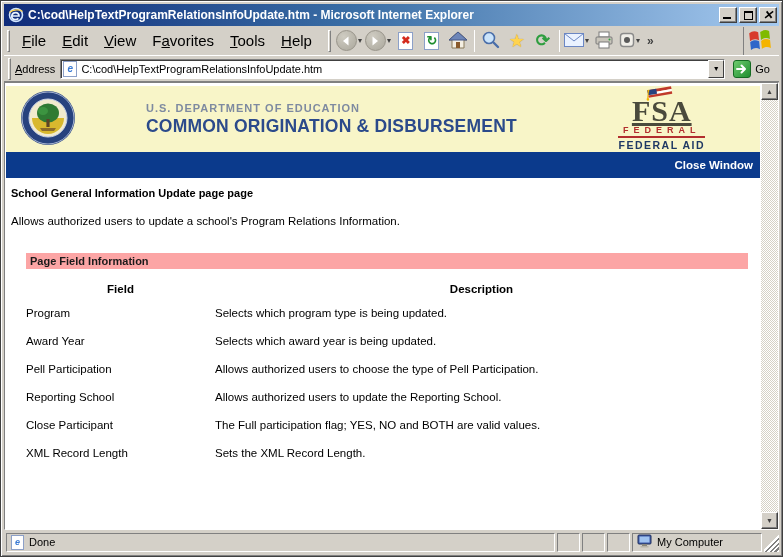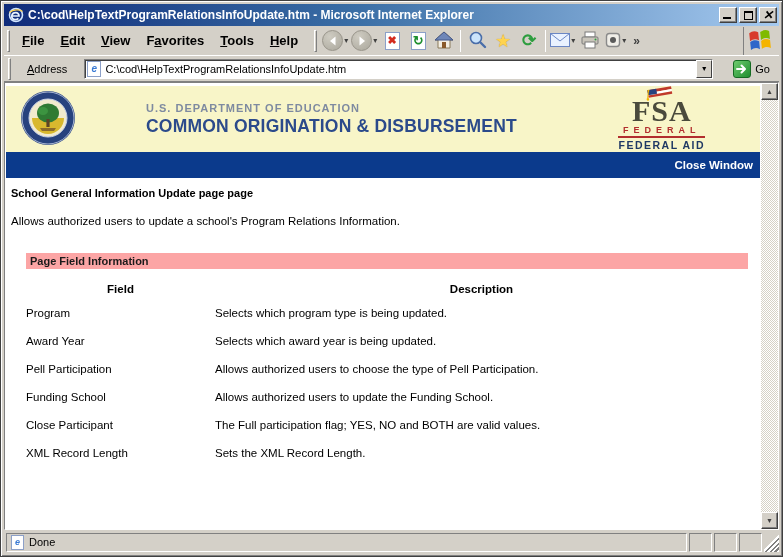--- a/index.html
+++ b/index.html
@@ -21,40 +21,40 @@
           border-color:#fff #404040 #404040 #fff; box-shadow:inset -1px -1px 0 #808080;
           display:flex; align-items:center; justify-content:center; position:relative; cursor:default; }
   .glyph-min { position:absolute; left:3px; bottom:3px; width:8px; border-bottom:2px solid #000; }
   .glyph-max { width:9px; height:9px; border:1px solid #000; border-top-width:2px; display:block; }
   .glyph-close { font-size:12px; font-weight:bold; line-height:1; }
 
   
   .menurow { height:30px; background:#D4D0C8; display:flex; align-items:center;
              border-bottom:1px solid #fff; flex:0 0 auto; padding:0 2px; }
   .grip { width:3px; height:22px; margin:0 4px 0 1px; border:1px solid; border-color:#fff #808080 #808080 #fff; }
-  .menu-item { padding:3px 8px; font-size:13px; cursor:default;font-weight:bold; }
+  .menu-item { padding:3px 8px; font-size:15px; cursor:default; }
   .accel { text-decoration:underline; }
   .tbtn { height:26px; min-width:26px; display:flex; align-items:center; justify-content:center;
           padding:0 1px; cursor:default; }
   .drop { font-size:8px; color:#404040; margin:0 1px; }
   .tsep { width:1px; height:22px; background:#808080; border-right:1px solid #fff; margin:0 3px; }
   .disabled-nav { width:21px; height:21px; border-radius:50%;
                   background:radial-gradient(circle at 35% 30%, #cfccc2, #aaa79c);
                   border:1px solid #98948a; display:flex; align-items:center; justify-content:center; }
   .doc-ico { width:15px; height:18px; background:#fff; border:1px solid #8CA0C8; position:relative;
              display:flex; align-items:center; justify-content:center; }
   .star { font-size:18px; color:#FFD34E; text-shadow:0 0 1px #B8860B; line-height:1; }
   .hist { font-size:17px; color:#2E9E3F; font-weight:bold; line-height:1; }
   .chevron { font-size:12px; font-weight:bold; color:#404040; padding:0 4px; }
   .flagbox { margin-left:auto; width:34px; height:28px; display:flex; align-items:center;
              justify-content:center; border-left:1px solid #808080; }
 
   
   .addrrow { height:26px; background:#D4D0C8; display:flex; align-items:center;
-             border-bottom:1px solid #808080; flex:0 0 auto; padding:0 3px;gap:12px; }
+             border-bottom:1px solid #808080; flex:0 0 auto; padding:0 3px; }
   .addr-label { font-size:11px; margin-right:5px; }
   .addr-box { flex:1; height:20px; background:#fff; border:1px solid;
               border-color:#808080 #fff #fff #808080; box-shadow:inset 1px 1px 0 #404040;
               display:flex; align-items:center; padding-left:2px; }
   .addr-box .doc-ico { width:14px; height:16px; margin-right:4px; }
   .addr-input { flex:1; border:none; outline:none; font-family:"Liberation Sans",sans-serif;
                 font-size:11px; height:16px; }
   .addr-drop { width:16px; height:18px; background:#D4D0C8; border:1px solid;
                border-color:#fff #404040 #404040 #fff; font-size:7px;
                display:flex; align-items:center; justify-content:center; }
@@ -70,21 +70,21 @@
                  background:#fff; overflow:hidden; }
   .page { flex:1; background:#fff; padding:3px 0 0 0; overflow:hidden; }
   .banner { margin:0 1px; height:66px; background:#F8F5C8; display:flex; align-items:center;gap:48px; }
   .seal { margin-left:14px; flex:0 0 auto; }
   .dept-text { margin-left:22px; }
   .dept-line1 { color:#7E8AA0; font-weight:bold; font-size:11px; letter-spacing:1px; }
   .dept-line2 { color:#2B4A8B; font-weight:bold; font-size:17.5px; margin-top:2px; letter-spacing:0.2px; }
   .fsa { margin-left:auto; margin-right:55px; text-align:center; position:relative; padding-top:10px; }
   .fsa-cap { position:absolute; top:-2px; left:26px; }
   .fsa-acronym { font-family:"Liberation Serif", serif; font-weight:bold; font-size:30px;
-                 color:#4A4A3C; line-height:0.9; letter-spacing:1px; }
+                 color:#4A4A3C; line-height:0.9; letter-spacing:1px;text-decoration:underline; }
   .fsa-federal { color:#B22E2E; font-weight:bold; font-size:9px; letter-spacing:5px;
                  border-bottom:2px solid #B22E2E; padding-bottom:1px; margin-top:1px; }
   .fsa-student { color:#1F3864; font-weight:bold; font-size:10.5px; letter-spacing:1.5px; margin-top:1px; }
   .navybar { margin:0 1px; height:26px; background:#0B3A8C; display:flex; align-items:center;
              justify-content:flex-end; padding-right:7px; }
   .close-window { color:#fff; font-weight:bold; font-size:11.5px; text-decoration:none; cursor:pointer; }
   .heading { font-size:11px; font-weight:bold; margin:9px 0 0 6px; }
   .intro { font-size:11.5px; margin:16px 0 0 6px; }
   .section-bar { margin:26px 13px 0 21px; height:16px; background:#fca5a5;
                  display:flex; align-items:center; padding-left:4px; }
@@ -323,22 +323,22 @@
           </tr>
           <tr>
             <td>Award Year</td>
             <td>Selects which award year is being updated.</td>
           </tr>
           <tr>
             <td>Pell Participation</td>
             <td>Allows authorized users to choose the type of Pell Participation.</td>
           </tr>
           <tr>
-            <td>Funding School</td>
-            <td>Allows authorized users to update the Funding School.</td>
+            <td>Reporting School</td>
+            <td>Allows authorized users to update the Reporting School.</td>
           </tr>
           <tr>
             <td>Close Participant</td>
             <td>The Full participation flag; YES, NO and BOTH are valid values.</td>
           </tr>
           <tr>
             <td>XML Record Length</td>
             <td>Sets the XML Record Length.</td>
           </tr>
         </tbody>
@@ -359,16 +359,25 @@
   <div class="statusbar">
     <span class="pane pane-done">
       <span class="doc-ico" style="width:13px;height:15px;">
           <span style="color:#3B7BD4;font-weight:bold;font-size:9px;font-style:italic;">e</span>
         </span>
       <span class="status-text">Done</span>
     </span>
     <span class="pane pane-sm"></span>
     <span class="pane pane-sm"></span>
     <span class="pane pane-sm"></span>
+    <span class="pane pane-zone">
+      <span><svg width="15" height="14" viewBox="0 0 15 14">
+            <rect x="1" y="1" width="13" height="9" rx="1" fill="#3E5AA8" stroke="#20305E"></rect>
+            <rect x="2.5" y="2.5" width="10" height="6" fill="#9FC2F0"></rect>
+            <rect x="5" y="10" width="5" height="2" fill="#8A877C"></rect>
+            <rect x="3.5" y="12" width="8" height="1.5" fill="#B8B4A8"></rect>
+          </svg></span>
+      <span class="status-text">My Computer</span>
+    </span>
     <span class="resize-grip"></span>
   </div>
 
 </div>
 
 </body></html>

